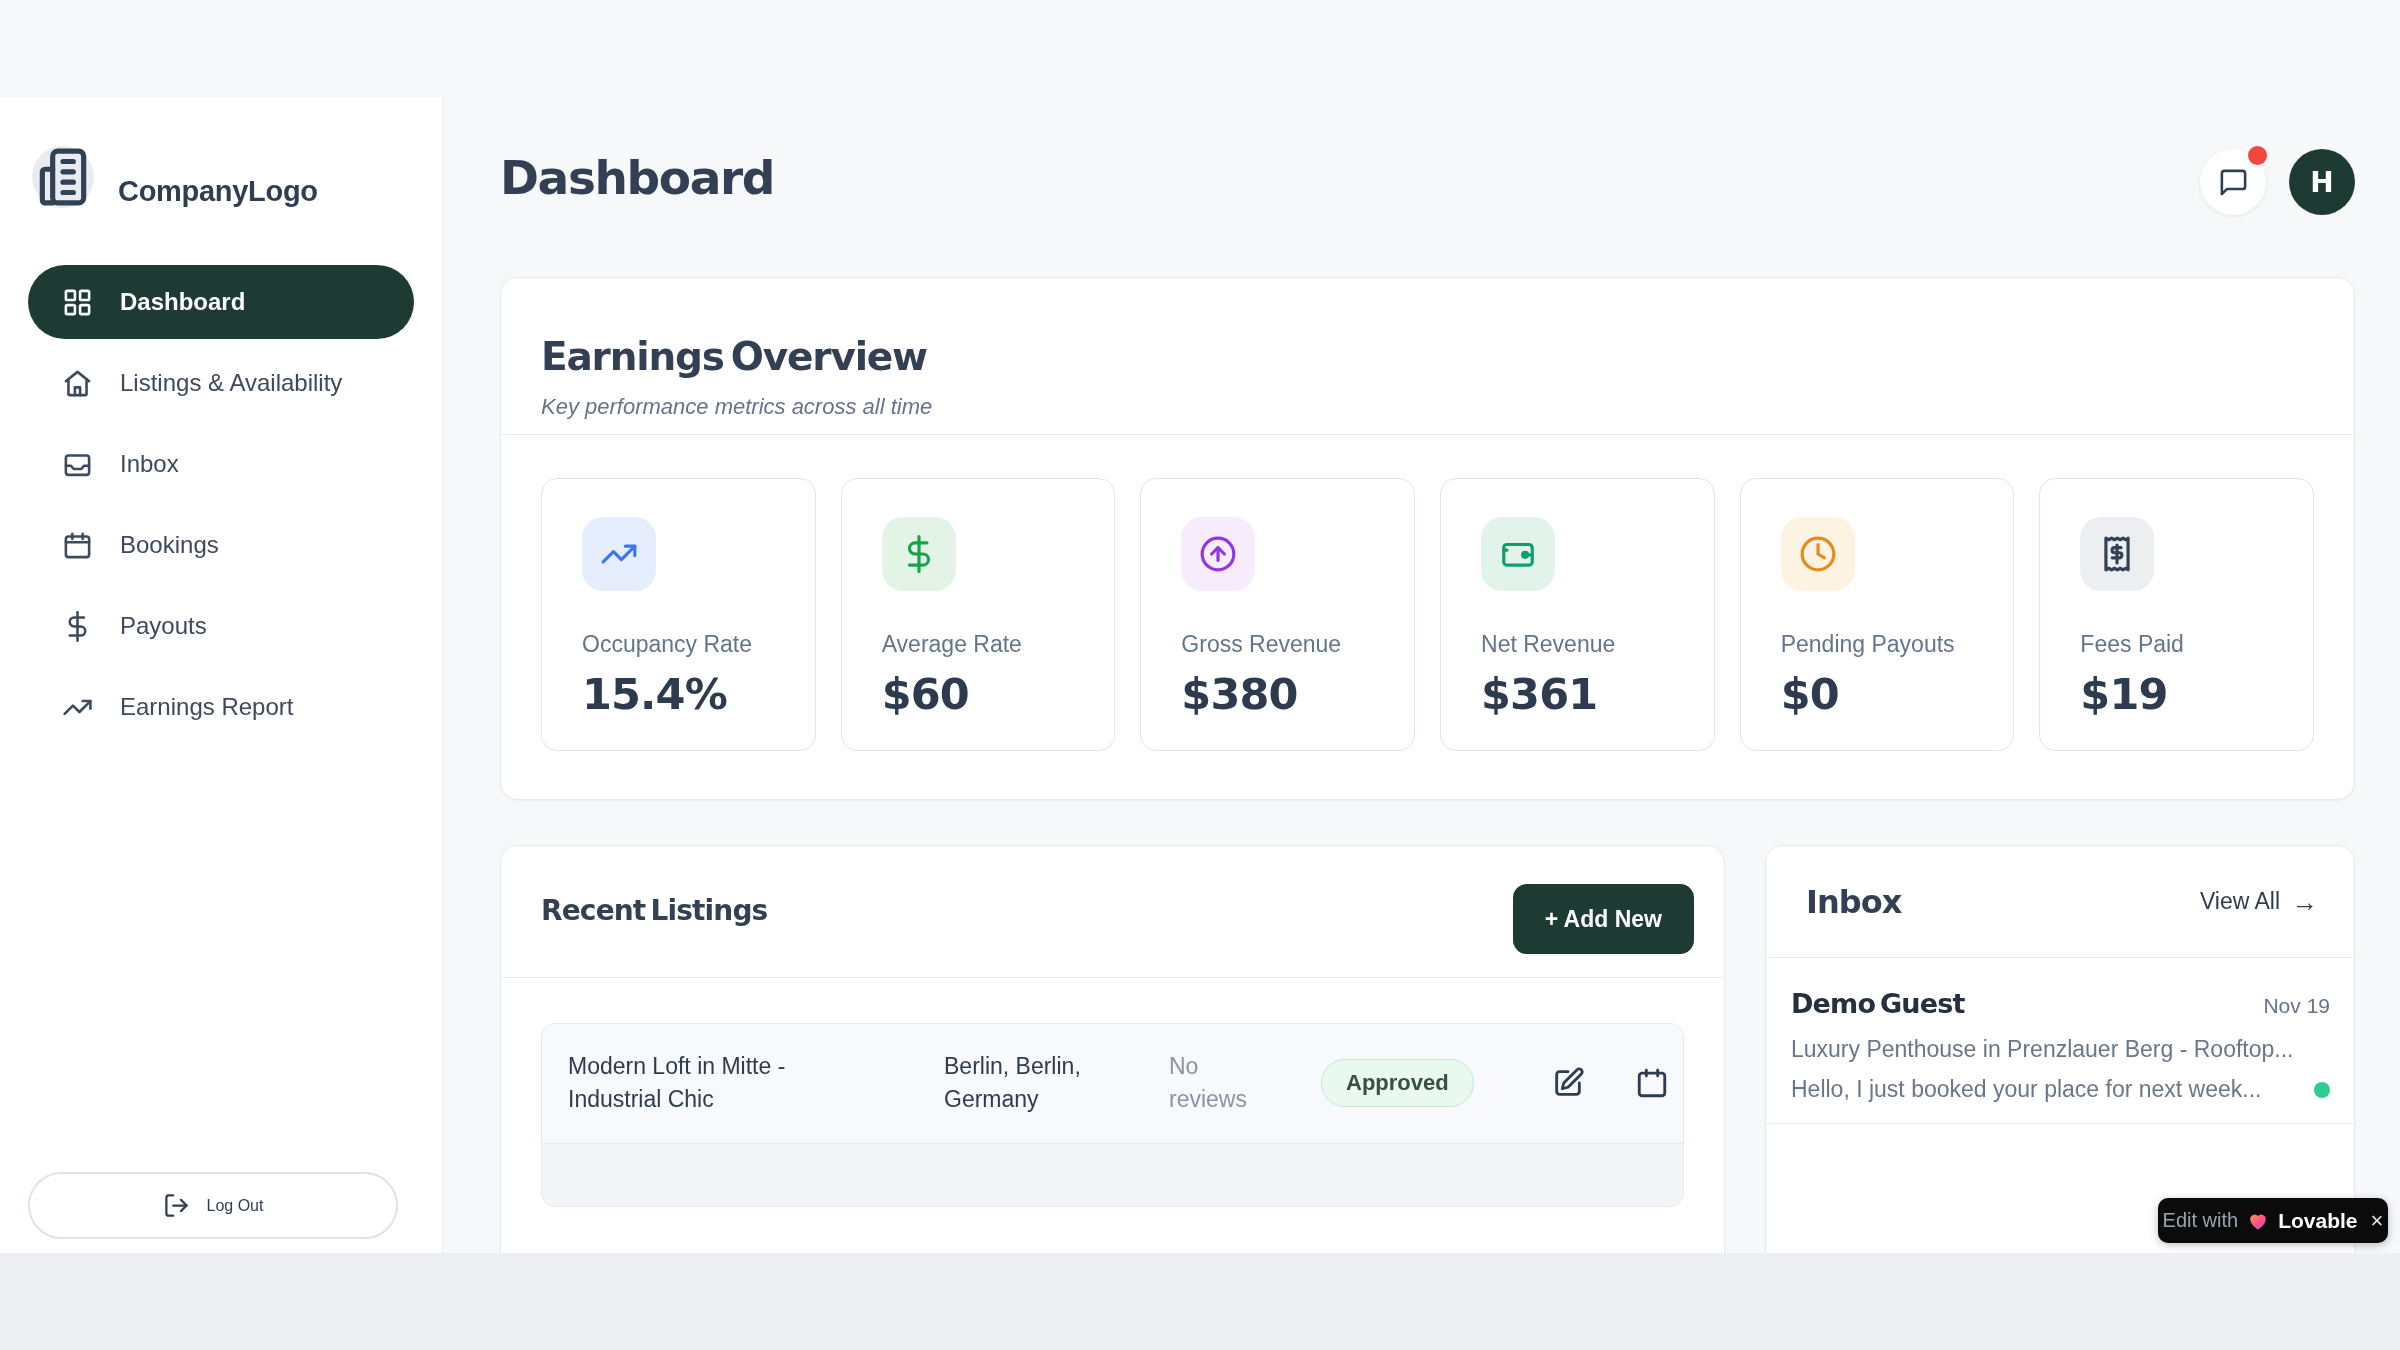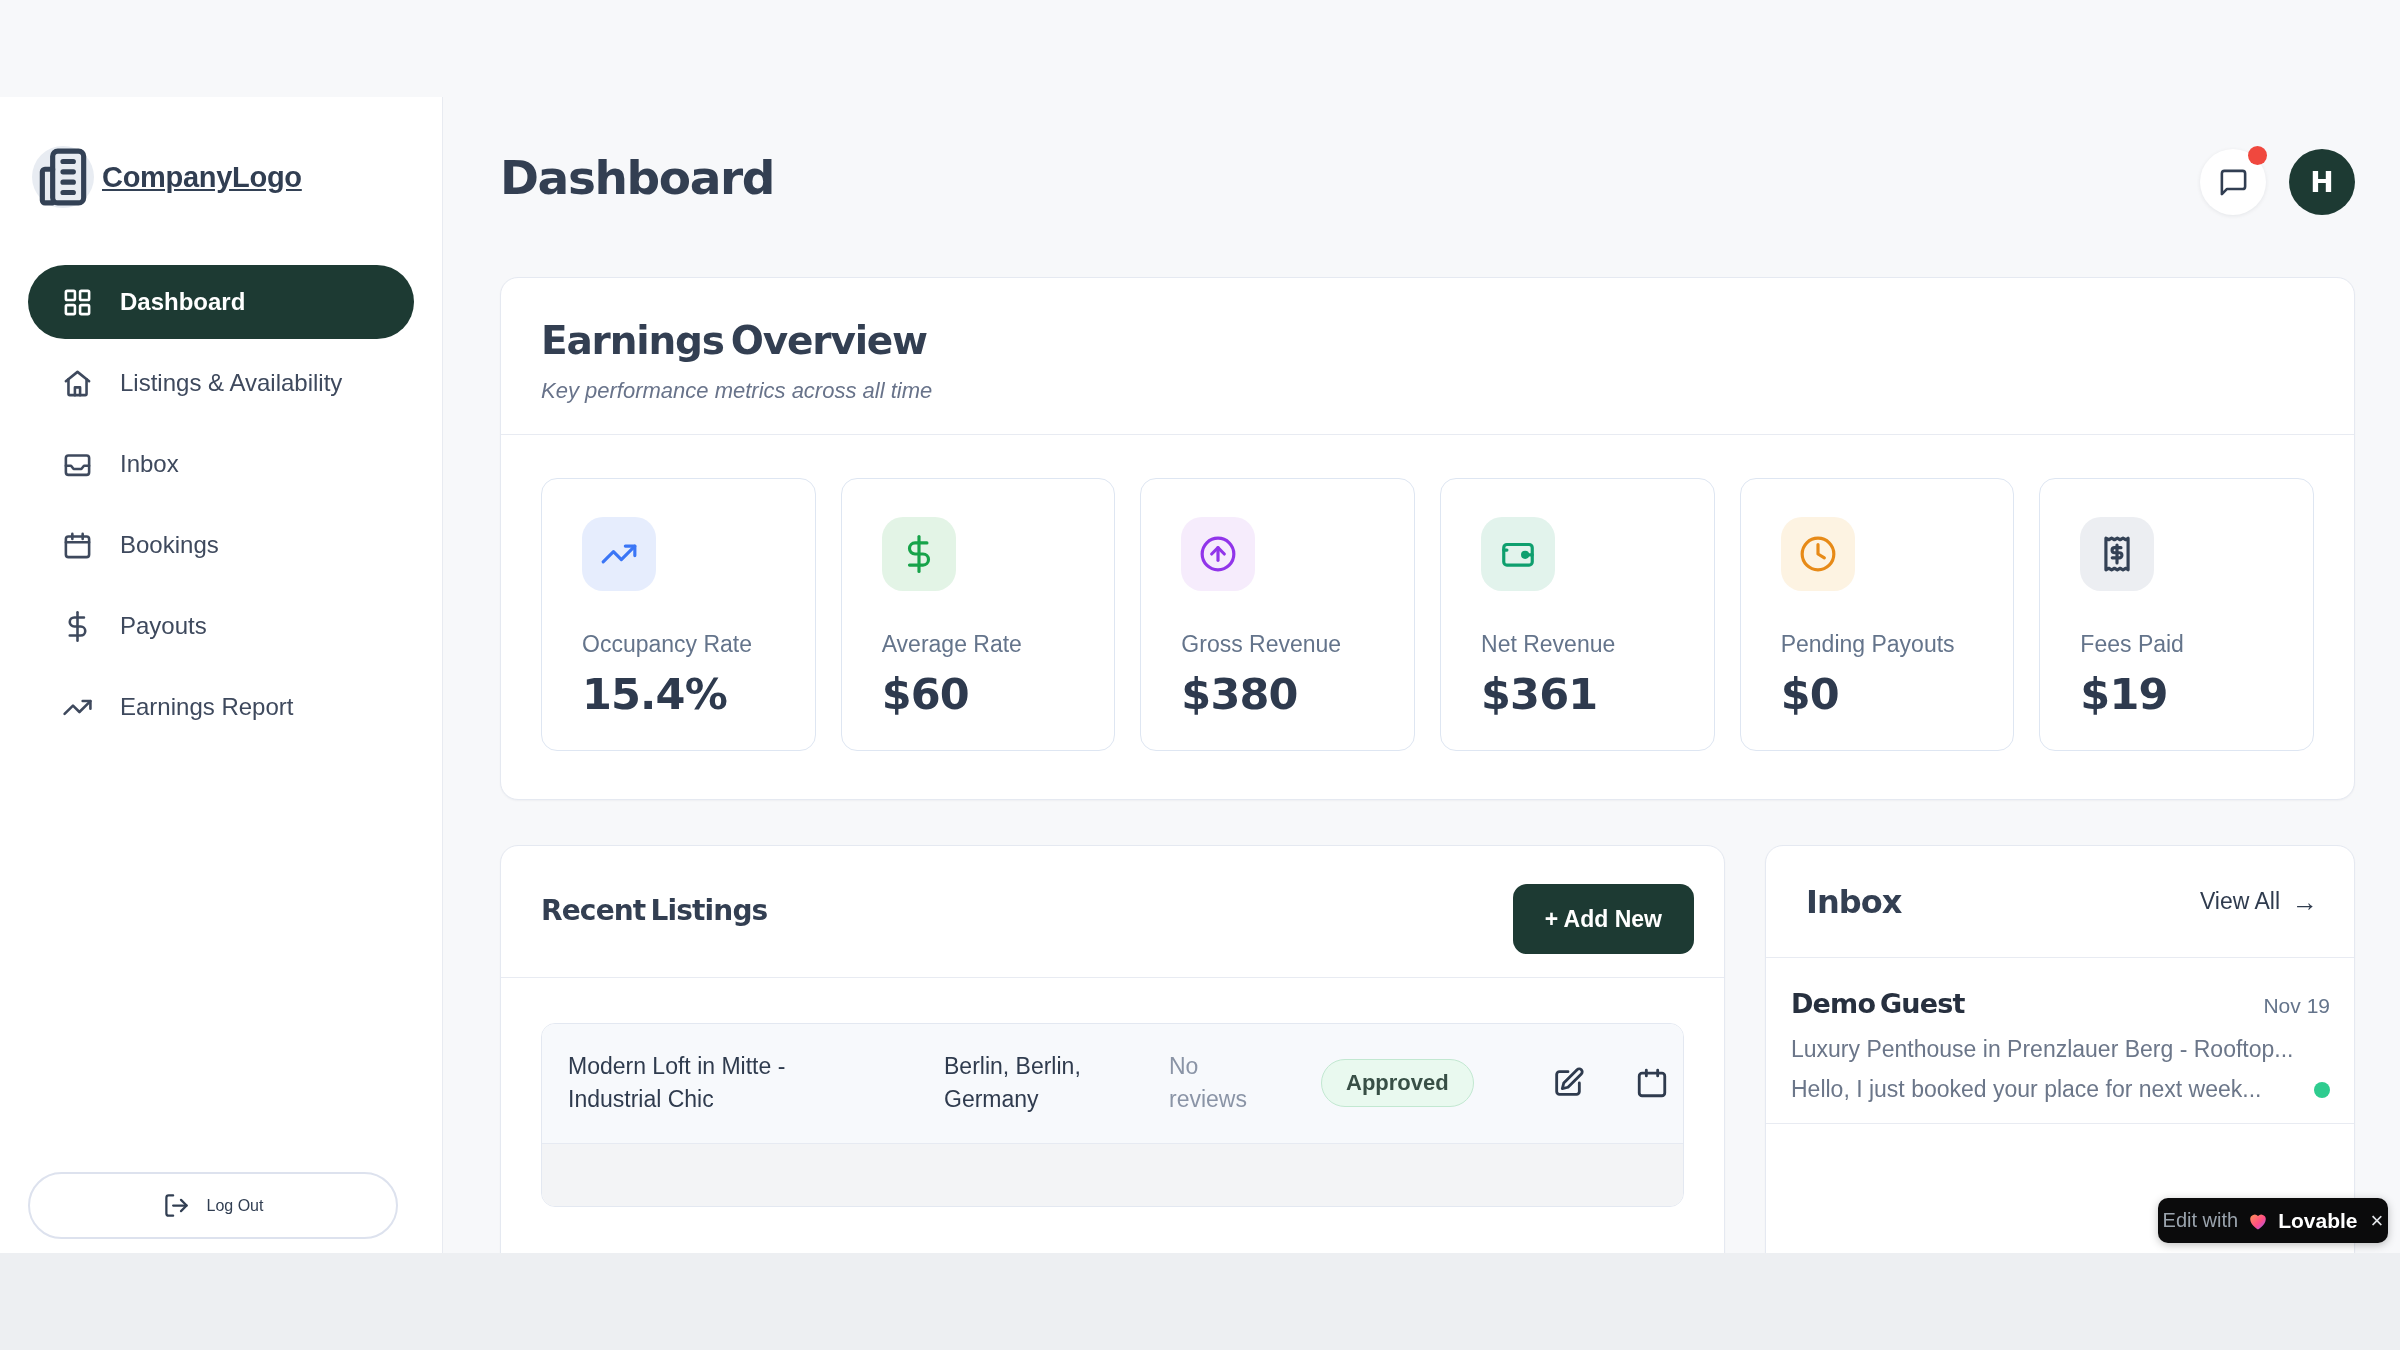--- a/index.html
+++ b/index.html
@@ -20,21 +20,21 @@
     font-weight:800;
     letter-spacing:-0.03em;
     word-spacing:-0.14em;
     color:#333f52;
   }
   
   .sidebar {
     position:absolute; left:0; top:97px; bottom:-20px; width:443px;
     background:#ffffff; border-right:1px solid #e8ebf1;
   }
-  .logo-row { display:flex; align-items:center; gap:8px; padding:49px 28px 0 32px;text-decoration:underline; }
+  .logo-row { display:flex; align-items:flex-end; gap:24px; padding:49px 28px 0 32px; }
   .logo-circle {
     width:62px; height:62px; border-radius:50%; background:#e8ecf2;
     display:flex; align-items:center; justify-content:center; color:#334155; flex:none;
   }
   .logo-text { font-size:29px; font-weight:700; color:#313e52; letter-spacing:-0.01em; }
   .nav { margin-top:57px; padding:0 28px; display:flex; flex-direction:column; gap:7px; }
   .nav-item {
     height:74px; border-radius:37px; display:flex; align-items:center; gap:27px;
     padding:0 34px; font-size:24px; color:#3e495d; cursor:pointer;
   }
@@ -64,21 +64,21 @@
     background:#1d3a33; color:#fff; display:flex; align-items:center; justify-content:center;
     font-size:28px; font-weight:700; font-family:"DejaVu Sans", sans-serif; cursor:pointer;
   }
   
   .card {
     position:absolute; background:#fff; border:1px solid #e5e9f1; border-radius:18px;
     box-shadow:0 1px 2px rgba(16,24,40,.04);
   }
   .earnings-card { left:500px; top:277px; width:1855px; height:523px; }
   .earnings-header { height:157px; border-bottom:1px solid #e8ebf2; padding:40px 40px 0; }
-  .earnings-title { font-size:39px; }
+  .earnings-title { font-size:39px;margin-top:16px; }
   .earnings-sub { font-size:22px; color:#68738a; margin-top:15px;font-style:italic; }
   .metrics-row { display:flex; gap:25px; padding:43px 40px 0; }
   .metric-card {
     flex:1; height:273px; background:#fff; border:1.5px solid #dee6f2; border-radius:16px;
     padding:38px 40px;
   }
   .icon-box {
     width:74px; height:74px; border-radius:21px;
     display:flex; align-items:center; justify-content:center; margin-bottom:40px;
   }

